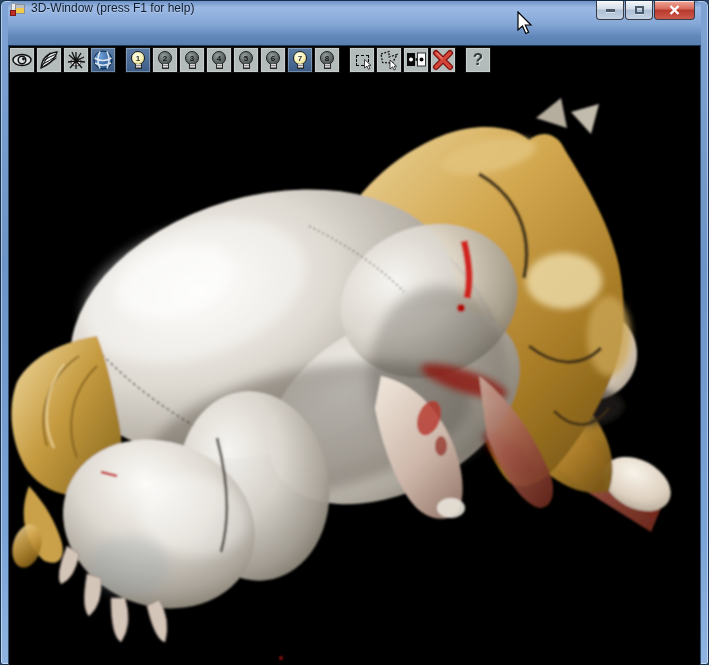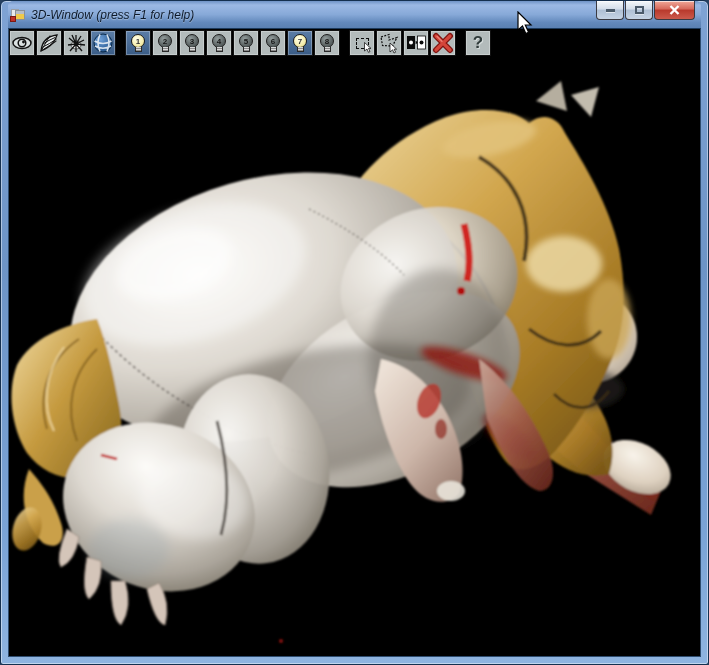--- a/index.html
+++ b/index.html
@@ -6,23 +6,23 @@
   *{box-sizing:border-box;}
   body{width:709px;height:665px;position:relative;overflow:hidden;
        font-family:"Liberation Sans",sans-serif;}
 
   
   .window{position:absolute;left:0;top:0;width:709px;height:665px;
     border:1px solid #15304f;border-radius:6px 6px 3px 3px;
     padding:0 7px 7px 7px;
     background:linear-gradient(180deg,#7fa3d4 0%,#6d94c6 40%,#7aa3d6 80%,#8fb4e0 100%);
     box-shadow:inset 0 0 0 1px rgba(255,255,255,.45);}
-  .titlebar{position:relative;height:27px;display:flex;align-items:center;
+  .titlebar{position:relative;height:44px;display:flex;
     border-radius:5px 5px 0 0;
-    background:linear-gradient(180deg,#6f93c6 0%,#9cb9e4 15%,#87a9d8 50%,#6288bb 80%,#5a80b2 100%);font-style:italic;}
+    background:linear-gradient(180deg,#6f93c6 0%,#9cb9e4 15%,#87a9d8 50%,#6288bb 80%,#5a80b2 100%);}
   .title-text{font-size:12px;color:#0d1a2b;white-space:nowrap;
     text-shadow:0 1px 1px rgba(255,255,255,.35);}
 
   
   .app-icon{position:relative;width:16px;height:16px;margin:0 5px 0 2px;flex:none;}
   .ai-back{position:absolute;left:1px;top:2px;width:8px;height:8px;background:#e8eaec;border:1px solid #9aa0a8;}
   .ai-main{position:absolute;left:5px;top:3px;width:10px;height:10px;border:1px solid #8a9098;
     background:linear-gradient(180deg,#b8bec6 0 3px,#f0ca4a 3px);}
   .ai-red{position:absolute;left:0;top:9px;width:6px;height:6px;background:#c03028;border:1px solid #7a1a14;}
 

